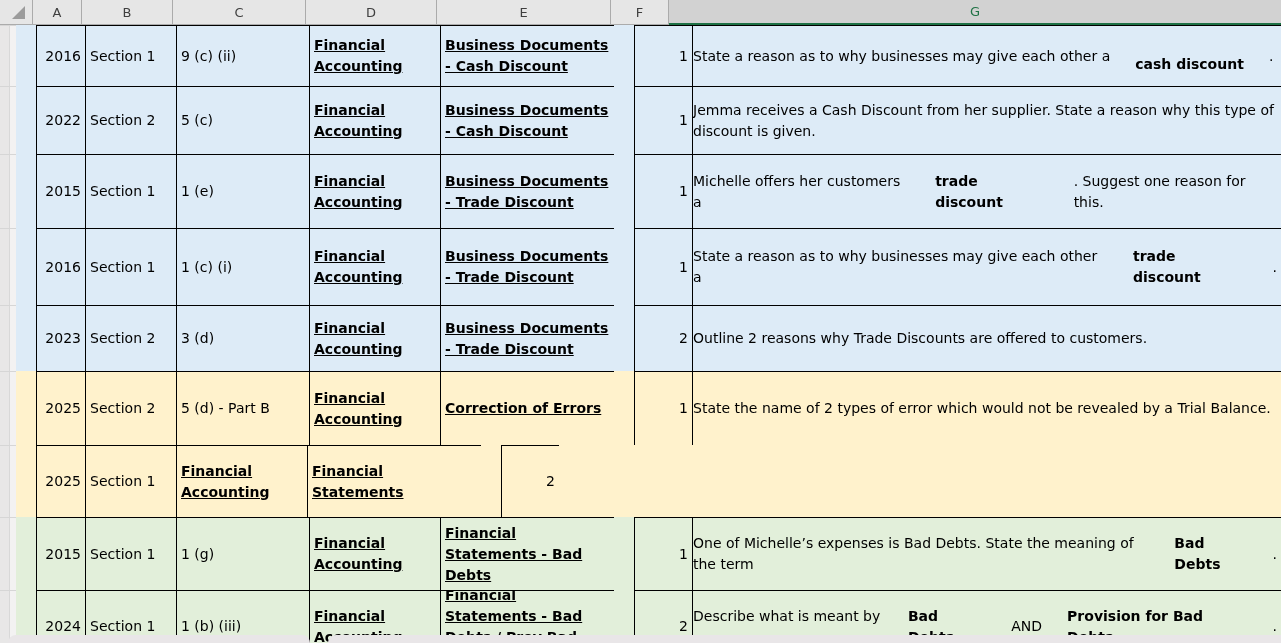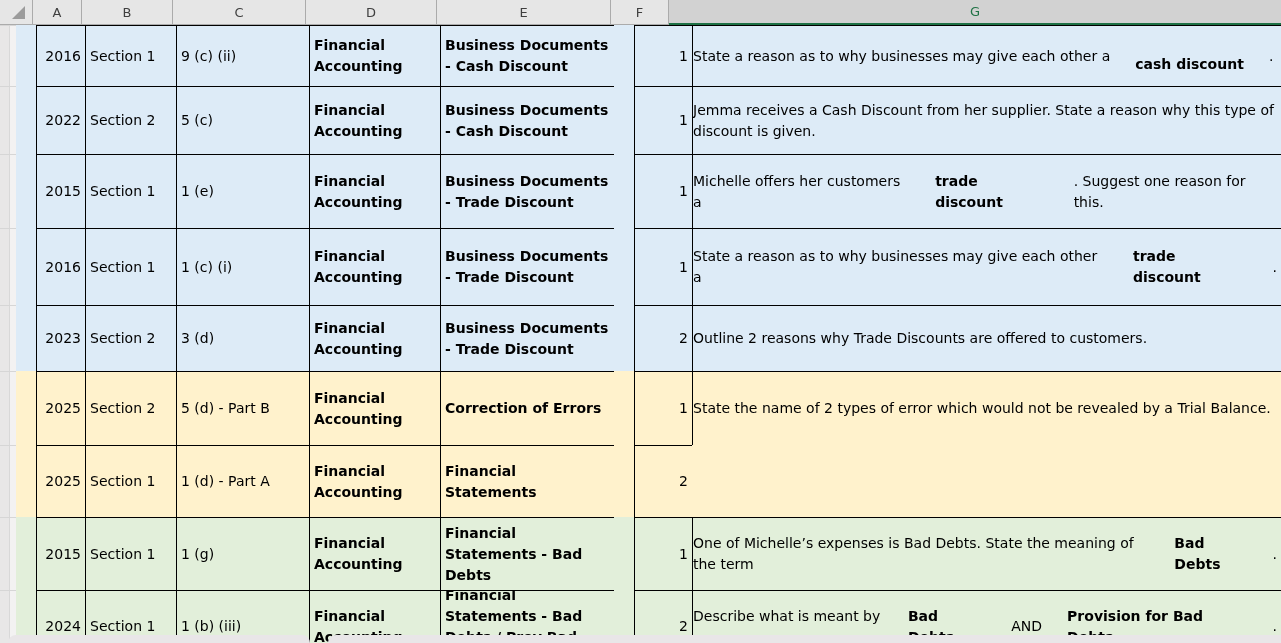--- a/index.html
+++ b/index.html
@@ -48,21 +48,21 @@
   }
   .gutstrip {
     position:absolute; left:0; top:0; bottom:0; width:10px;
     background:#e8e7e7; border-right:1px solid #d8d8d8;
   }
   .c {
     border-top:1px solid #000; border-left:1px solid #000;
     display:flex; align-items:center;
     padding:2px 4px; line-height:21px; overflow:hidden;
   }
-  .c.bold { font-weight:700; }
+  .c.bold { font-weight:700;text-decoration:underline; }
   .num { justify-content:flex-end; text-align:right;margin-left:20px; }
   .cell-q { padding-left:0;gap:25px; }
   .cell-q.nowrap { white-space:nowrap; }
 
   
   .edgeband { position:absolute; bottom:0; height:8px; background:#e9e6e8; }
   .edgeband.seg1 { left:8px; width:302px; border-radius:8px 8px 0 0; }
   .edgeband.seg2 { left:328px; right:0; border-radius:8px 0 0 0; }
 </style>
 </head>
@@ -185,21 +185,20 @@
       </div>
   </div>
 
   <div class="row" style="height: 72px; background: rgb(255, 242, 204);">
     <div class="gut">
         <span class="gutstrip"></span>
         <span>17</span>
       </div>
     <div class="c col-a num">2025</div>
     <div class="c col-b">Section 1</div>
-    <div class="c col-c">1 (d) - Part A</div>
     <div class="c col-d bold">Financial Accounting</div>
     <div class="c col-e bold">Financial Statements</div>
     <div class="c col-f num">2</div>
   </div>
 
   <div class="row" style="height: 73px; background: rgb(226, 239, 218);">
     <div class="gut">
         <span class="gutstrip"></span>
         <span>18</span>
       </div>

